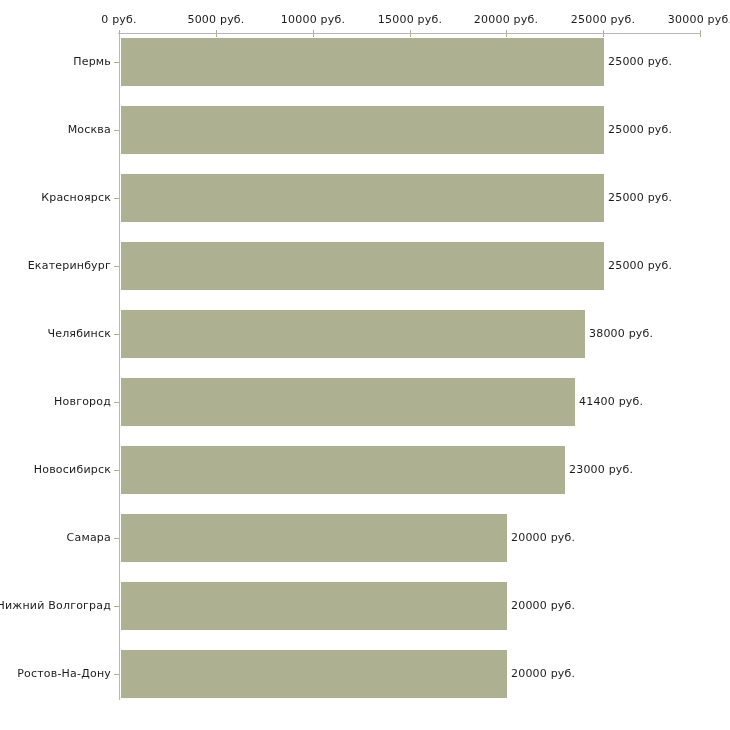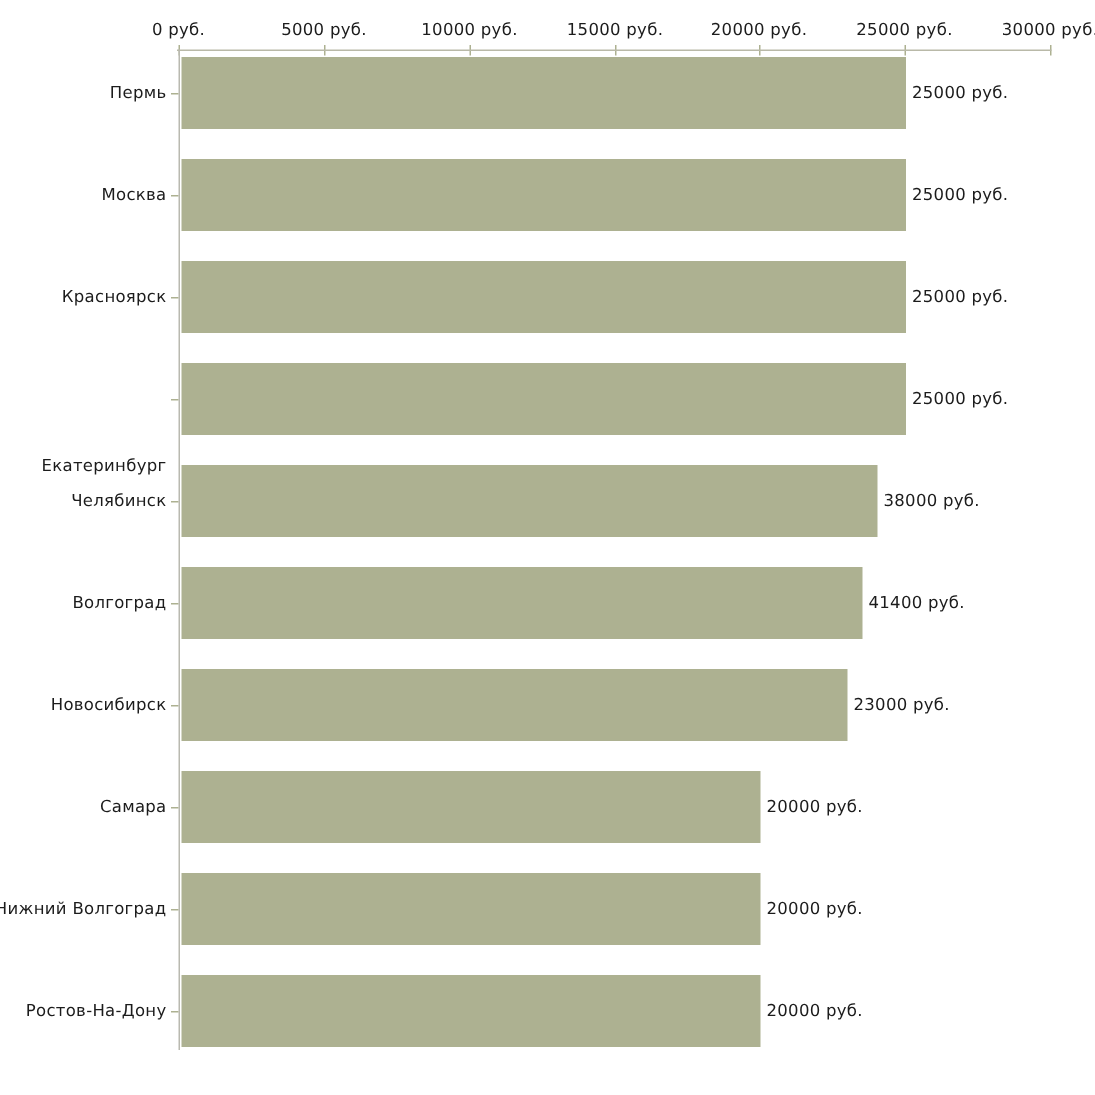--- a/index.html
+++ b/index.html
@@ -125,29 +125,29 @@
       <div class="y-tick" style="top: 130px; background: rgb(173, 177, 145);"></div>
       <div class="y-label-wrap" style="top: 123px;">
         <div class="y-tick-label" style="color: rgb(28, 28, 28);">Москва</div>
       </div>
       <div class="y-tick" style="top: 198px; background: rgb(173, 177, 145);"></div>
       <div class="y-label-wrap" style="top: 191px;">
         <div class="y-tick-label" style="color: rgb(28, 28, 28);">Красноярск</div>
       </div>
       <div class="y-tick" style="top: 266px; background: rgb(173, 177, 145);"></div>
       <div class="y-label-wrap" style="top: 259px;">
-        <div class="y-tick-label" style="color: rgb(28, 28, 28); margin-top: 45px;">Екатеринбург</div>
+        <div class="y-tick-label" style="color: rgb(28, 28, 28);">Екатеринбург</div>
       </div>
       <div class="y-tick" style="top: 334px; background: rgb(173, 177, 145);"></div>
       <div class="y-label-wrap" style="top: 327px;">
         <div class="y-tick-label" style="color: rgb(28, 28, 28);">Челябинск</div>
       </div>
       <div class="y-tick" style="top: 402px; background: rgb(173, 177, 145);"></div>
       <div class="y-label-wrap" style="top: 395px;">
-        <div class="y-tick-label" style="color: rgb(28, 28, 28);">Волгоград</div>
+        <div class="y-tick-label" style="color: rgb(28, 28, 28);">Новгород</div>
       </div>
       <div class="y-tick" style="top: 470px; background: rgb(173, 177, 145);"></div>
       <div class="y-label-wrap" style="top: 463px;">
         <div class="y-tick-label" style="color: rgb(28, 28, 28); text-align: right;">Новосибирск</div>
       </div>
       <div class="y-tick" style="top: 538px; background: rgb(173, 177, 145);"></div>
       <div class="y-label-wrap" style="top: 531px;">
         <div class="y-tick-label" style="color: rgb(28, 28, 28);">Самара</div>
       </div>
       <div class="y-tick" style="top: 606px; background: rgb(173, 177, 145);"></div>

